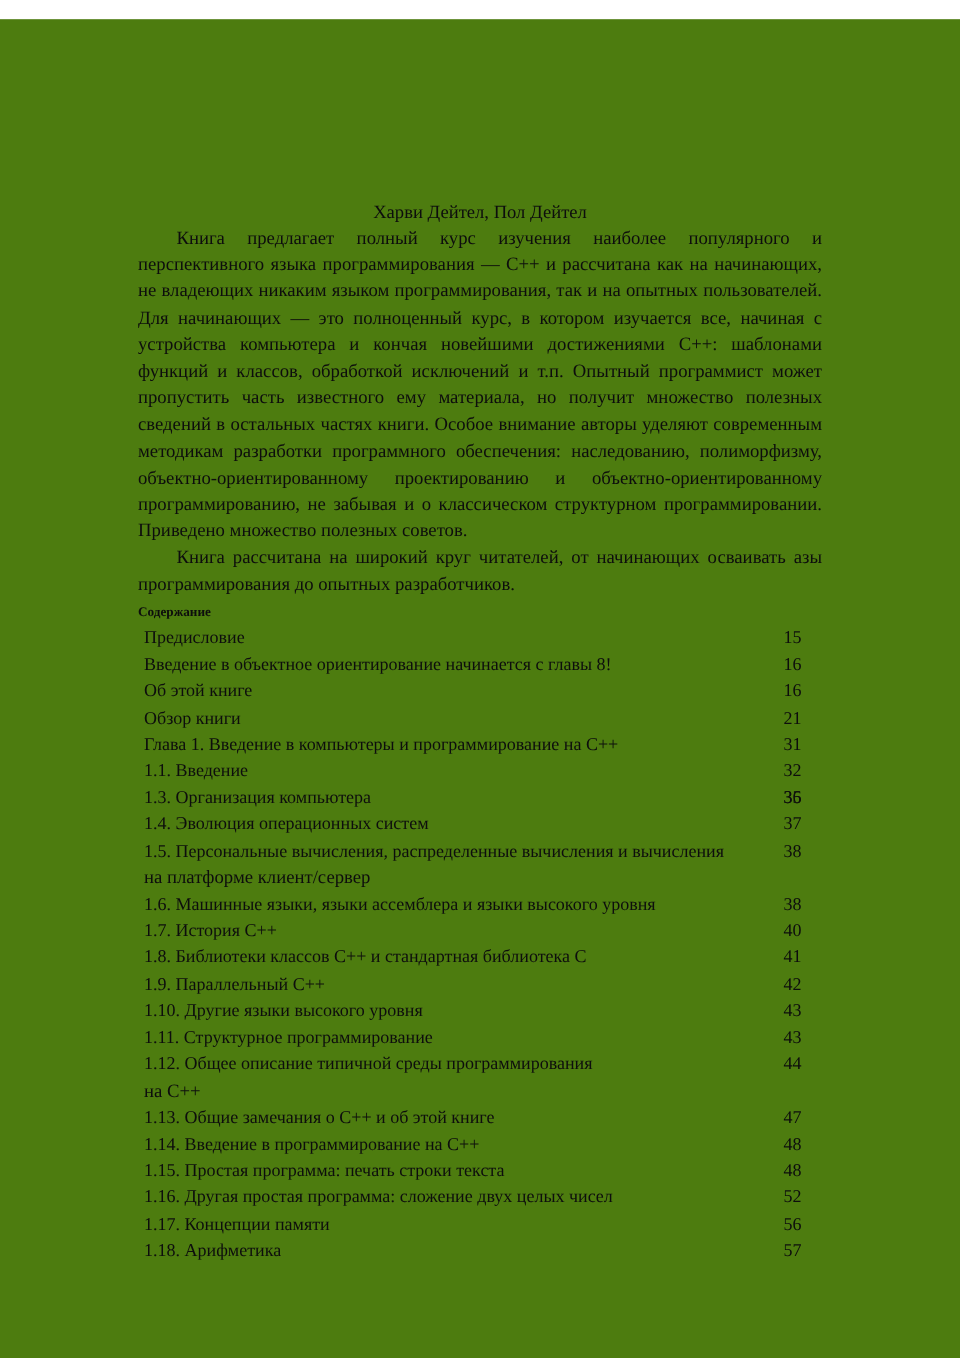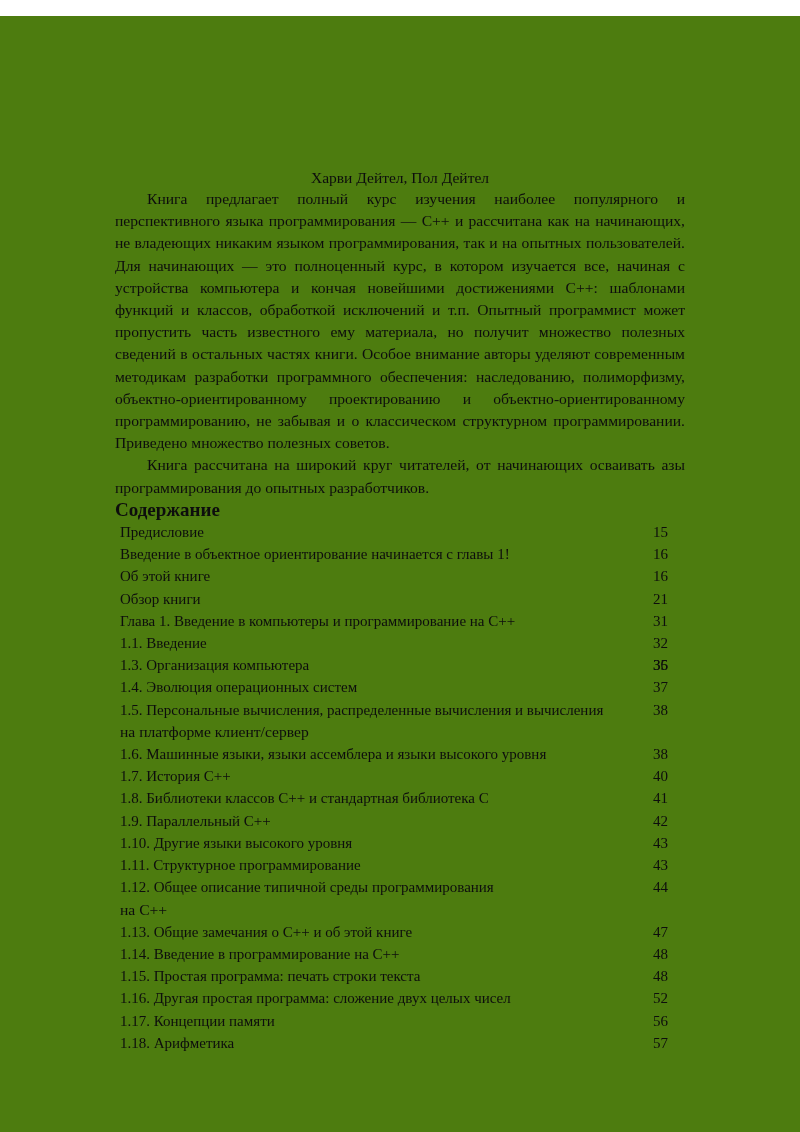--- a/index.html
+++ b/index.html
@@ -47,21 +47,21 @@
     line-height: 22.2px;
     text-align: justify;
     text-indent: 32px;
     text-justify: inter-word;
     hyphens: none;
   }
 
   
   .contents-heading {
     margin: 0;
-    font-size: 19px;
+    font-size: 11px;
     line-height: 22.2px;
     font-weight: bold;
     text-indent: 0;
   }
 
   
   .toc {
     margin: 0;
     padding: 0;
     list-style: none;
@@ -106,21 +106,21 @@
     <p class="body-par">Книга рассчитана на широкий круг читателей, от начинающих осваивать азы программирования до опытных разработчиков.</p>
 
     <div class="contents-heading">Содержание</div>
 
     <ul class="toc" id="toc-list">
         <li class="toc-row">
           <span class="toc-title">Предисловие</span>
           <span class="toc-page">15</span>
         </li>
         <li class="toc-row">
-          <span class="toc-title">Введение в объектное ориентирование начинается с главы 1!</span>
+          <span class="toc-title">Введение в объектное ориентирование начинается с главы 8!</span>
           <span class="toc-page">16</span>
         </li>
         <li class="toc-row">
           <span class="toc-title">Об этой книге</span>
           <span class="toc-page">16</span>
         </li>
         <li class="toc-row">
           <span class="toc-title">Обзор книги</span>
           <span class="toc-page">21</span>
         </li>

